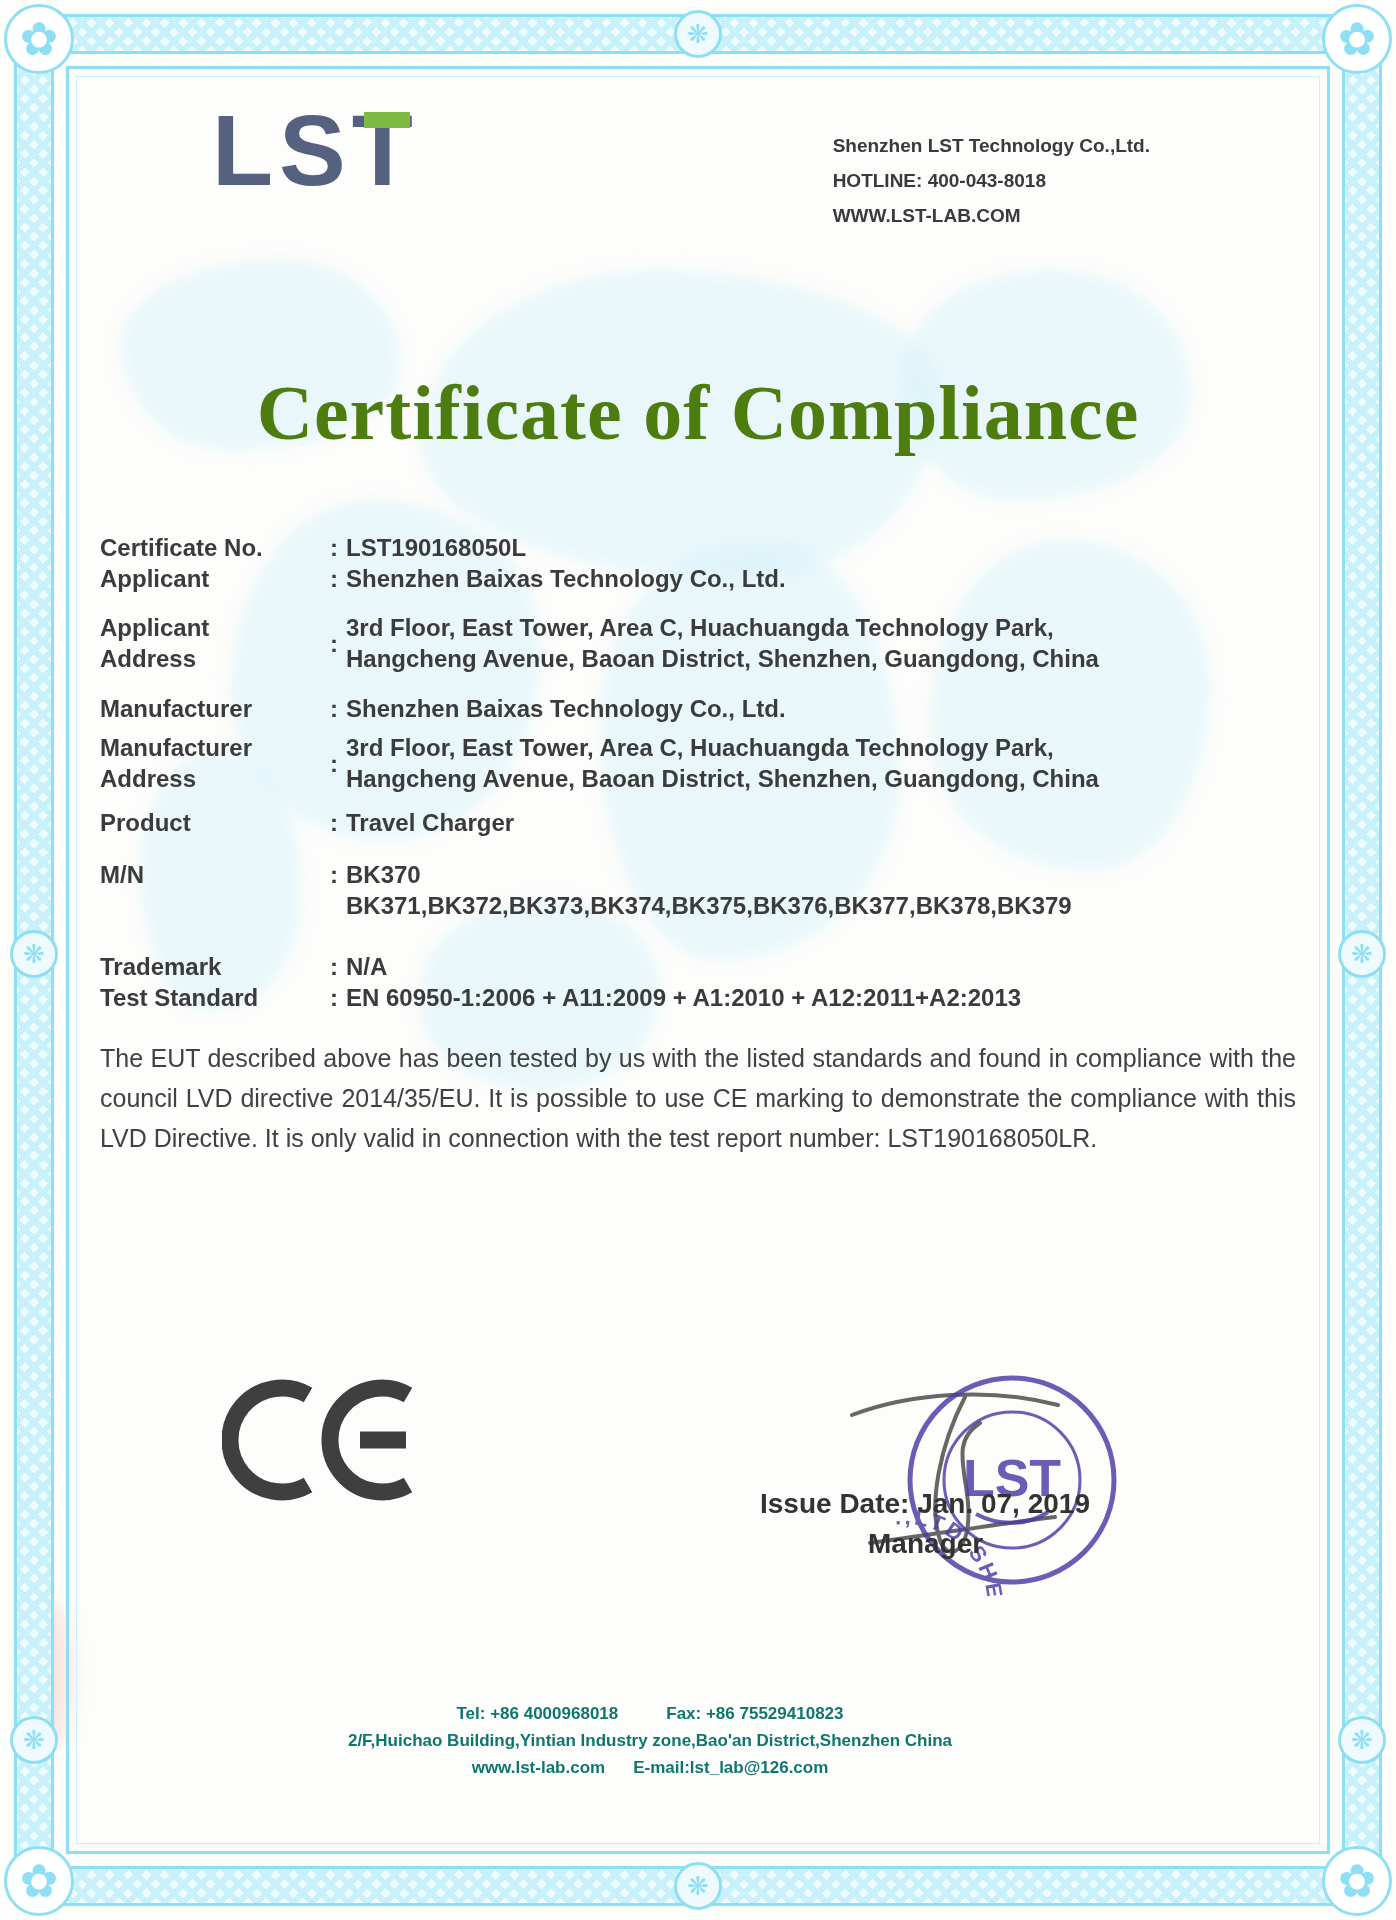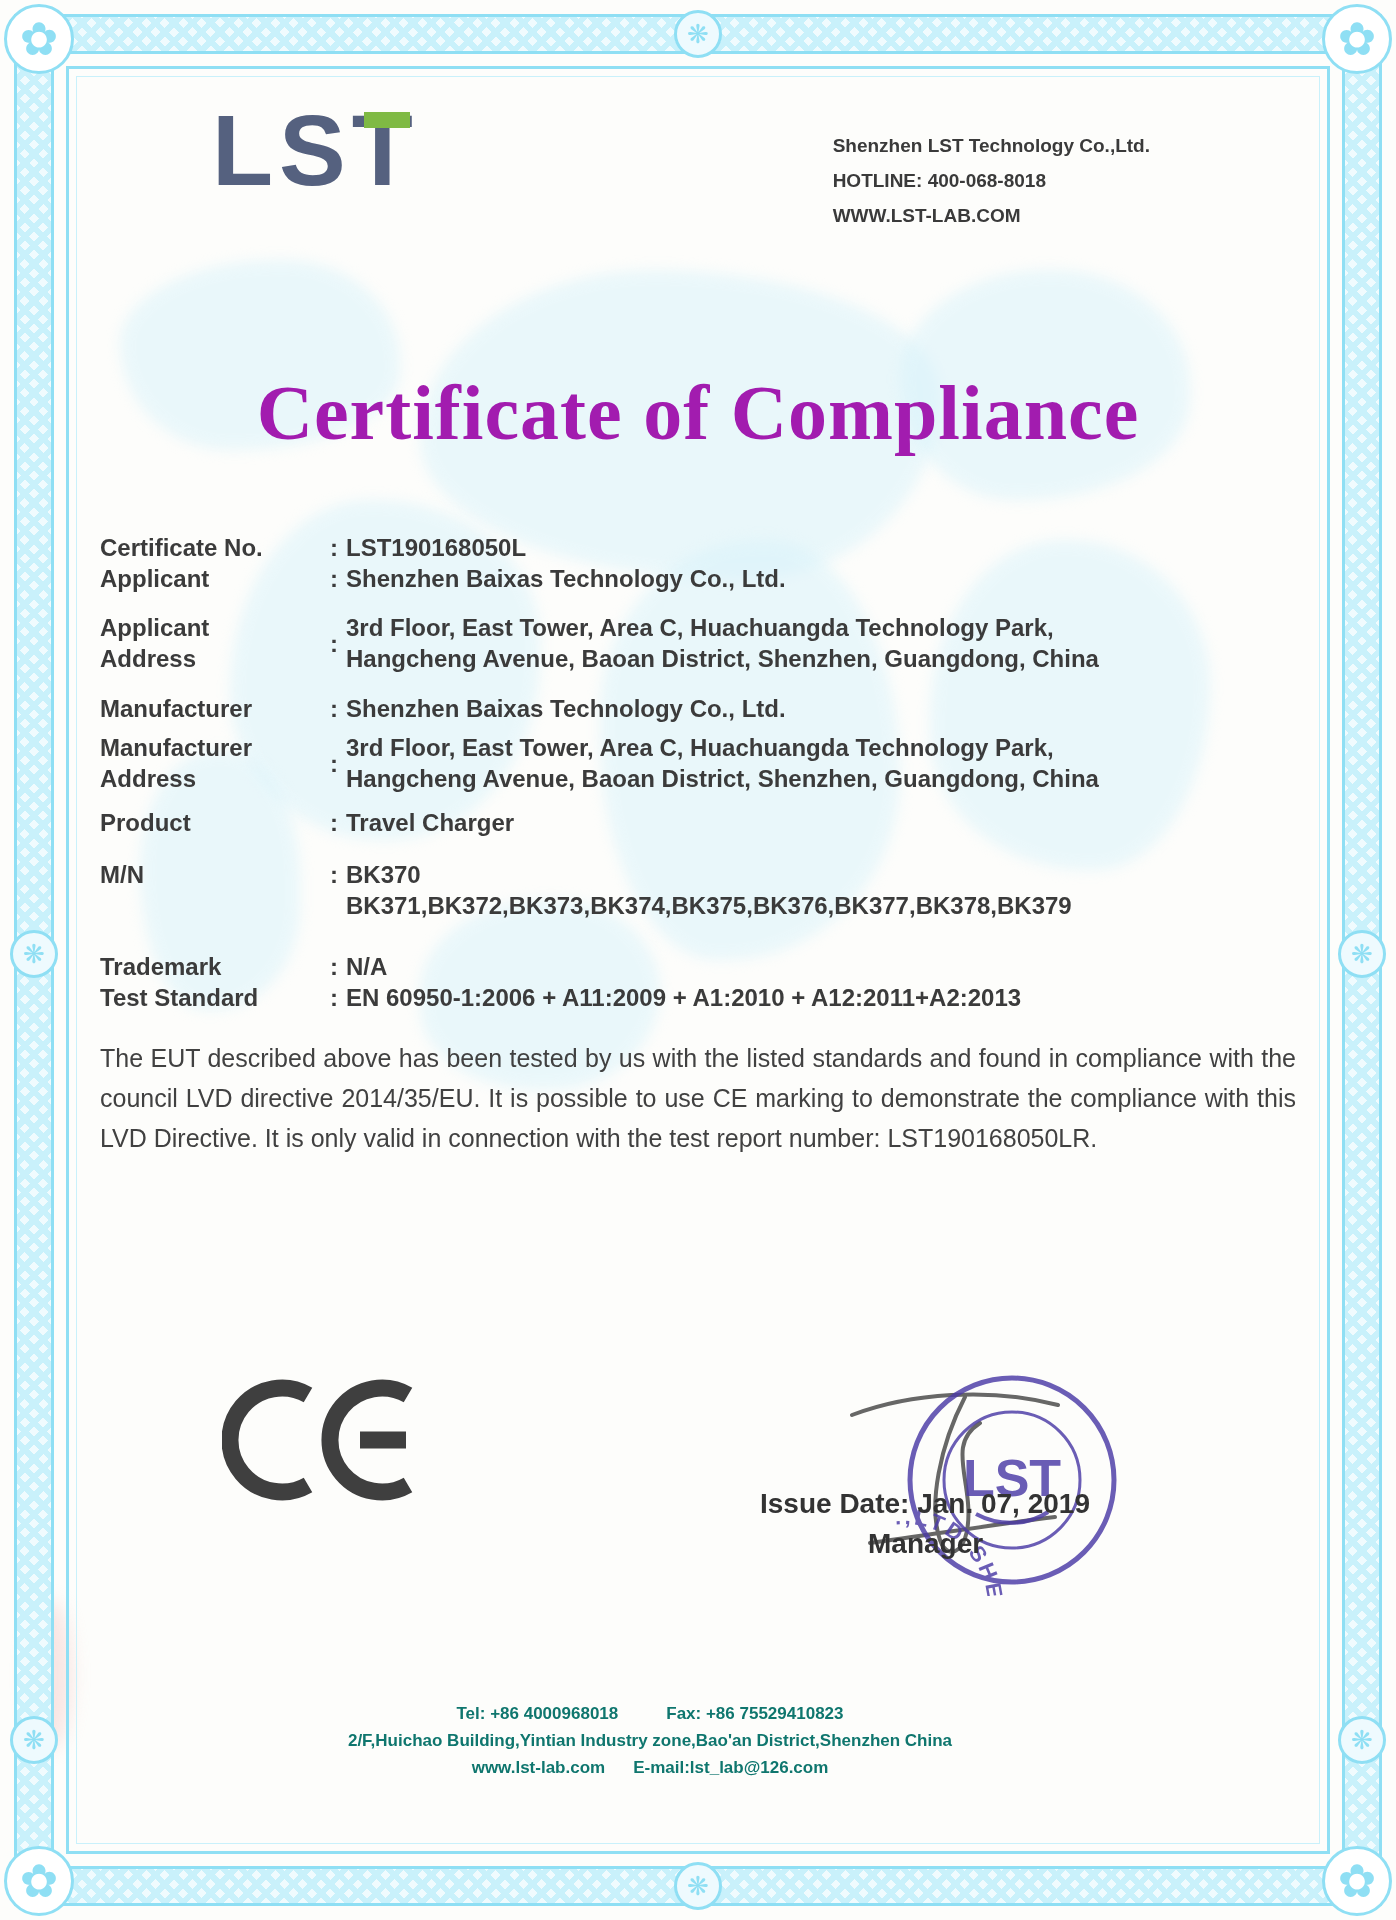--- a/index.html
+++ b/index.html
@@ -63,21 +63,21 @@
   
   .logo{position:absolute;left:212px;top:100px;z-index:4;font-size:100px;font-weight:700;
         letter-spacing:6px;color:var(--c-logo);line-height:1;}
   .logo-green{position:absolute;left:152px;top:12px;width:46px;height:16px;background:var(--c-green);}
   .issuer{position:absolute;right:246px;top:128px;z-index:4;text-align:left;
           font-size:19px;font-weight:700;line-height:35px;color:#3a3a3a;}
 
   
   .title{position:absolute;left:0;right:0;top:368px;z-index:4;text-align:center;
          font-family:"Liberation Serif",serif;font-weight:700;font-size:78px;
-         color:#a21caf;letter-spacing:1px;}
+         color:#4d7c0f;letter-spacing:1px;}
 
   
   .fields{position:absolute;left:100px;top:532px;width:1200px;z-index:4;}
   .field-row{display:grid;grid-template-columns:222px 24px 1fr;font-size:24px;font-weight:700;
              line-height:31px;color:#3b3b3b;}
   .field-row:nth-child(2){margin-bottom:18px;}
   .field-row:nth-child(3){margin-bottom:19px;}
   .field-row:nth-child(4){margin-bottom:8px;}
   .field-row:nth-child(5){margin-bottom:13px;}
   .field-row:nth-child(6){margin-bottom:21px;}
@@ -141,21 +141,21 @@
     <div class="frame1"></div>
     <div class="frame2"></div>
   </div>
 
   <div class="logo">
     <span>LST</span>
     <i class="logo-green"></i>
   </div>
   <div class="issuer">
     <div>Shenzhen LST Technology Co.,Ltd.</div>
-    <div>HOTLINE: 400-068-8018</div>
+    <div>HOTLINE: 400-043-8018</div>
     <div>WWW.LST-LAB.COM</div>
   </div>
 
   <h1 class="title">Certificate of Compliance</h1>
 
   <div class="fields" id="fields">
       <div class="field-row label-single">
         <div class="f-label">
           <div>Certificate No.</div>
         </div>

